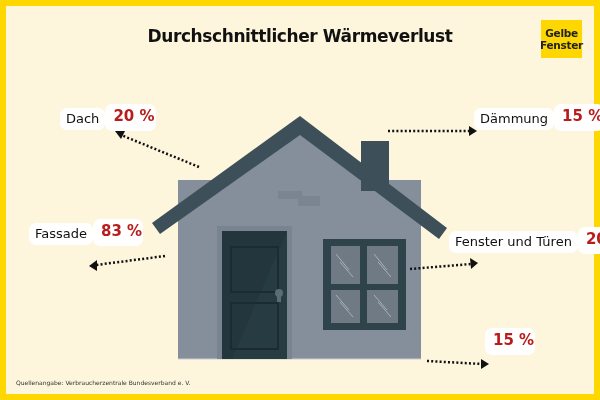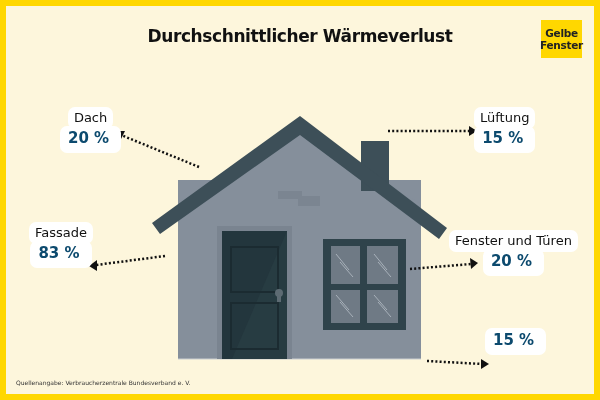--- a/index.html
+++ b/index.html
@@ -1,23 +1,23 @@
 <!DOCTYPE html>
 <html><head>
 <meta charset="utf-8">
 <style>
   html, body { margin: 0; padding: 0; }
   body { width: 600px; height: 400px; position: relative; overflow: hidden; background: #ffd700; font-family: "DejaVu Sans", sans-serif; }
   .canvas { position: absolute; left: 6px; top: 6px; width: 588px; height: 388px; background: #fdf6dc; }
   .title { position: absolute; left: 0; top: 18px; width: 600px; text-align: center; font-family: "DejaVu Sans", sans-serif; font-weight: bold; font-size: 17px; line-height: 36px; color: #111; letter-spacing: -0.4px; }
   .logo { position: absolute; left: 541px; top: 20px; width: 41px; height: 38px; background: #ffd700; border-radius: 0; font-family: "DejaVu Sans", sans-serif; font-weight: bold; font-size: 10.5px; line-height: 12px; color: #222; display: flex; flex-direction: column; justify-content: center; align-items: center; letter-spacing: -0.3px; }
   .house { position: absolute; left: 0; top: 0; }
-  .label { position: absolute; display: flex; flex-direction: column; align-items: center; }
+  .label { position: absolute; display: flex; flex-direction: row; align-items: center; }
   .label .name { background: #fff; border-radius: 7px; padding: 2px 6px 2px 6px; font-family: "DejaVu Sans", sans-serif; font-size: 13px; line-height: 18px; color: #111; white-space: nowrap; }
-  .label .pct { background: #fff; border-radius: 7px; padding: 1px 12px 4px 8px; margin-top: -3px; font-family: "DejaVu Sans", sans-serif; font-weight: bold; font-size: 15px; line-height: 22px; color: #0c4a6e; white-space: nowrap; }
+  .label .pct { background: #fff; border-radius: 7px; padding: 1px 1px 4px 8px; margin-top: -3px; font-family: "DejaVu Sans", sans-serif; font-weight: bold; font-size: 15px; line-height: 22px; color: #b91c1c; white-space: nowrap; }
   .source { position: absolute; left: 16px; top: 379px; font-family: "DejaVu Sans", sans-serif; font-size: 6px; color: #333; white-space: nowrap; }
 </style>
 </head>
 <body>
 
 <div class="canvas"></div>
 
 <div class="title">
   <div>Durchschnittlicher Wärmeverlust</div>
 </div>
@@ -79,21 +79,21 @@
     <polygon points="489,364 481,359 481,369"></polygon>
   </g>
 </svg>
 
 <div class="label" style="left:60px; top:107px;">
   <span class="name">Dach</span>
   <span class="pct">20 %</span>
 </div>
 
 <div class="label" style="left:474px; top:107px;">
-  <span class="name">Lüftung</span>
+  <span class="name">Dämmung</span>
   <span class="pct">15 %</span>
 </div>
 
 <div class="label" style="left:29px; top:222px;">
   <span class="name">Fassade</span>
   <span class="pct">83 %</span>
 </div>
 
 <div class="label" style="left:449px; top:230px;">
   <span class="name">Fenster und Türen</span>

